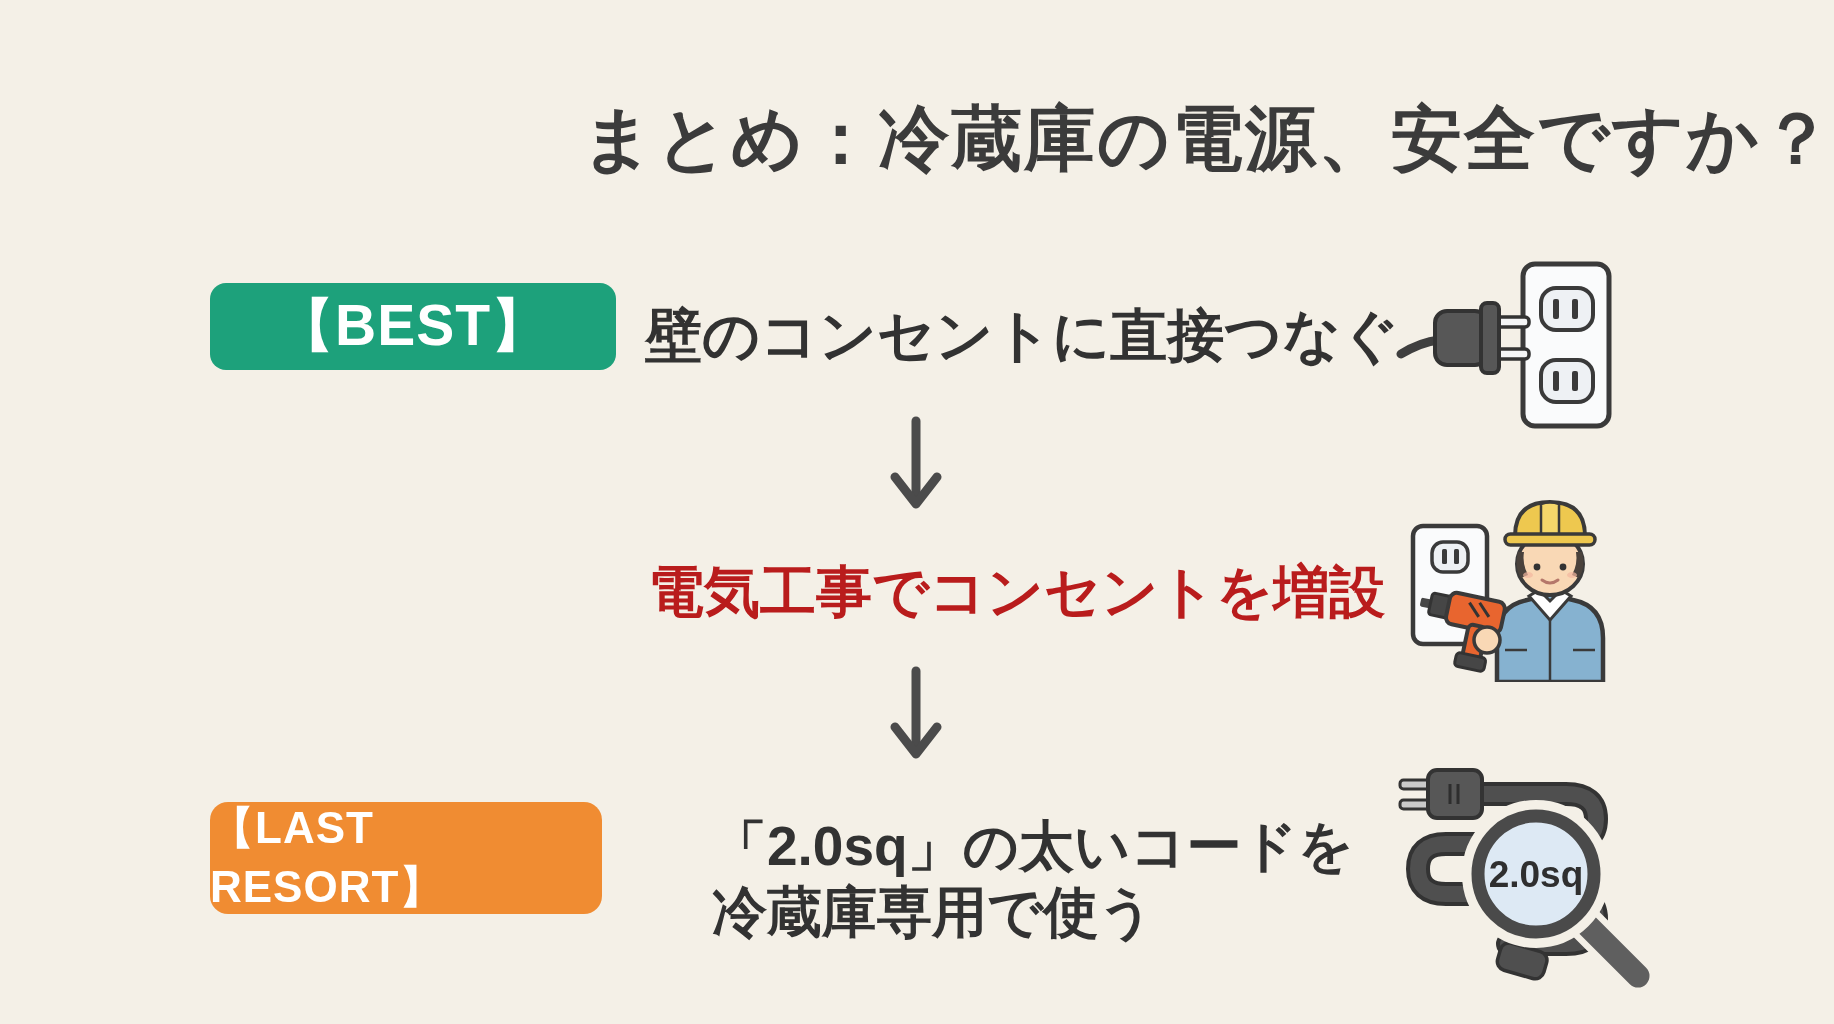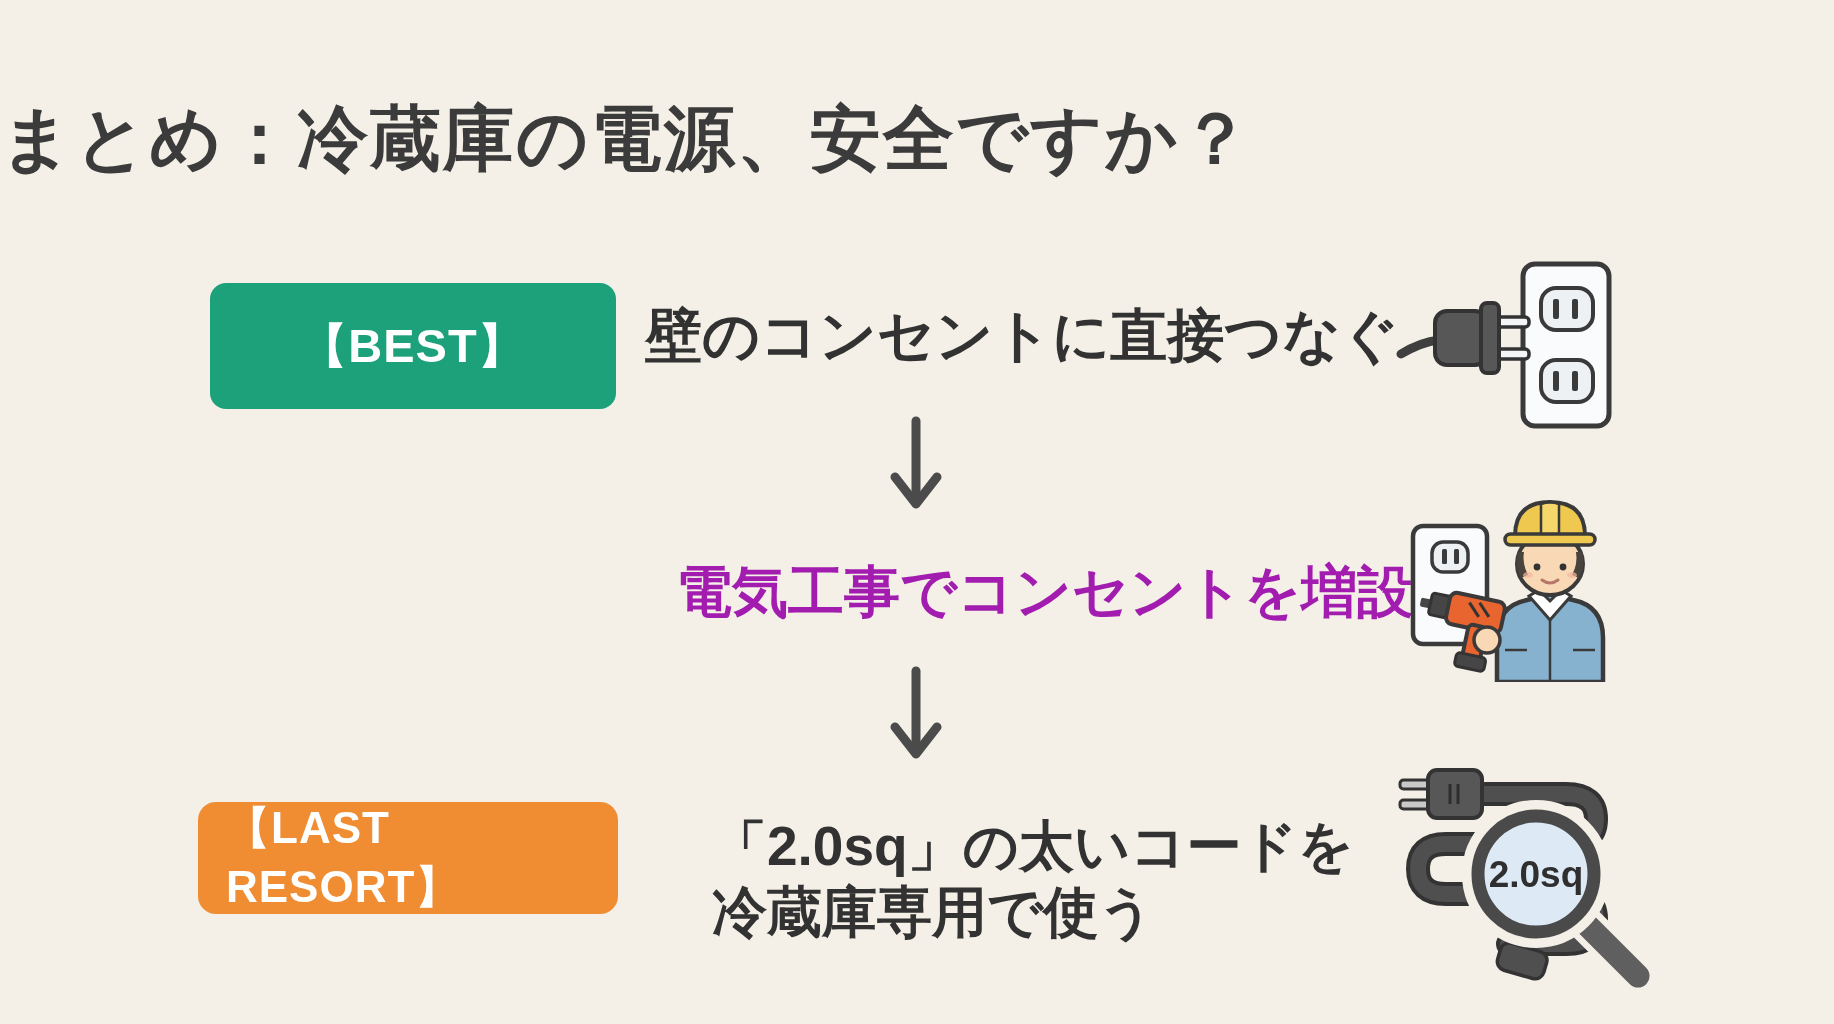--- a/index.html
+++ b/index.html
@@ -3,30 +3,30 @@
 <meta charset="utf-8">
 <style>
   html,body{margin:0;padding:0;}
   body{font-family:"Liberation Sans","DejaVu Sans",sans-serif;}
   .stage{
     position:relative;width:1834px;height:1024px;overflow:hidden;
     background:#f4f0e7;
   }
   .title{
     position:absolute;left:0;top:92px;width:100%;margin:0;
-    text-align:left;font-size:71px;font-weight:800;letter-spacing:2px;
+    text-align:right;font-size:71px;font-weight:800;letter-spacing:2px;
     color:#3b3b3b;
   }
   .badge{
     position:absolute;display:flex;align-items:center;justify-content:center;
     color:#ffffff;font-weight:800;border-radius:16px;letter-spacing:1px;
   }
-  .badge-best   {left:210px;top:283px;width:406px;height:126px;font-size:47px;}
+  .badge-best   {left:210px;top:283px;width:406px;height:87px;font-size:57px;}
   .badge-better {left:208px;top:543px;width:406px;height:100px;font-size:47px;}
-  .badge-last   {left:198px;top:802px;width:392px;height:112px;font-size:44px;border-radius:18px;padding-left:28px;}
+  .badge-last   {left:210px;top:802px;width:392px;height:112px;font-size:44px;border-radius:18px;}
   .desc{
     position:absolute;display:flex;align-items:center;
     color:#323232;font-weight:700;white-space:nowrap;
   }
   .desc-best  {left:645px;top:283px;height:107px;font-size:57px;}
   .desc-better{left:648px;top:543px;height:100px;font-size:56px;}
   .desc-last{
     position:absolute;left:712px;top:797px;
     color:#323232;font-weight:700;font-size:55px;line-height:66px;white-space:nowrap;margin-top:16px;
   }
@@ -71,21 +71,21 @@
   </div>
 
   <div class="arrow-box" style="left:890px;top:414px;">
     <svg viewBox="0 0 52 98">
       <line x1="26" y1="7" x2="26" y2="80" stroke="#4b4b4b" stroke-width="9" stroke-linecap="round"></line>
       <path d="M5,63 L26,90 L47,63" fill="none" stroke="#4b4b4b" stroke-width="9" stroke-linecap="round" stroke-linejoin="round"></path>
     </svg>
   </div>
 
 
-  <div class="desc desc-better" style="color: #a21caf; margin-left: 28px;">電気工事でコンセントを増設</div>
+  <div class="desc desc-better" style="color: #b91c1c;">電気工事でコンセントを増設</div>
 
   <div class="icon-box" style="left:1405px;top:490px;width:230px;height:192px;">
     <svg viewBox="0 0 230 192">
 
       <rect x="8" y="36" width="74" height="118" rx="10" fill="#fafbfc" stroke="#3a3a3a" stroke-width="4.5"></rect>
       <rect x="27" y="52" width="36" height="30" rx="11" fill="#eef1f4" stroke="#3a3a3a" stroke-width="3.5"></rect>
       <rect x="37" y="59" width="5" height="15" rx="1.5" fill="#3a3a3a"></rect>
       <rect x="49" y="59" width="5" height="15" rx="1.5" fill="#3a3a3a"></rect>
       <path d="M58,105 a16,15 0 1 0 0,30" fill="none" stroke="#3a3a3a" stroke-width="4.5" stroke-linecap="round"></path>
 

